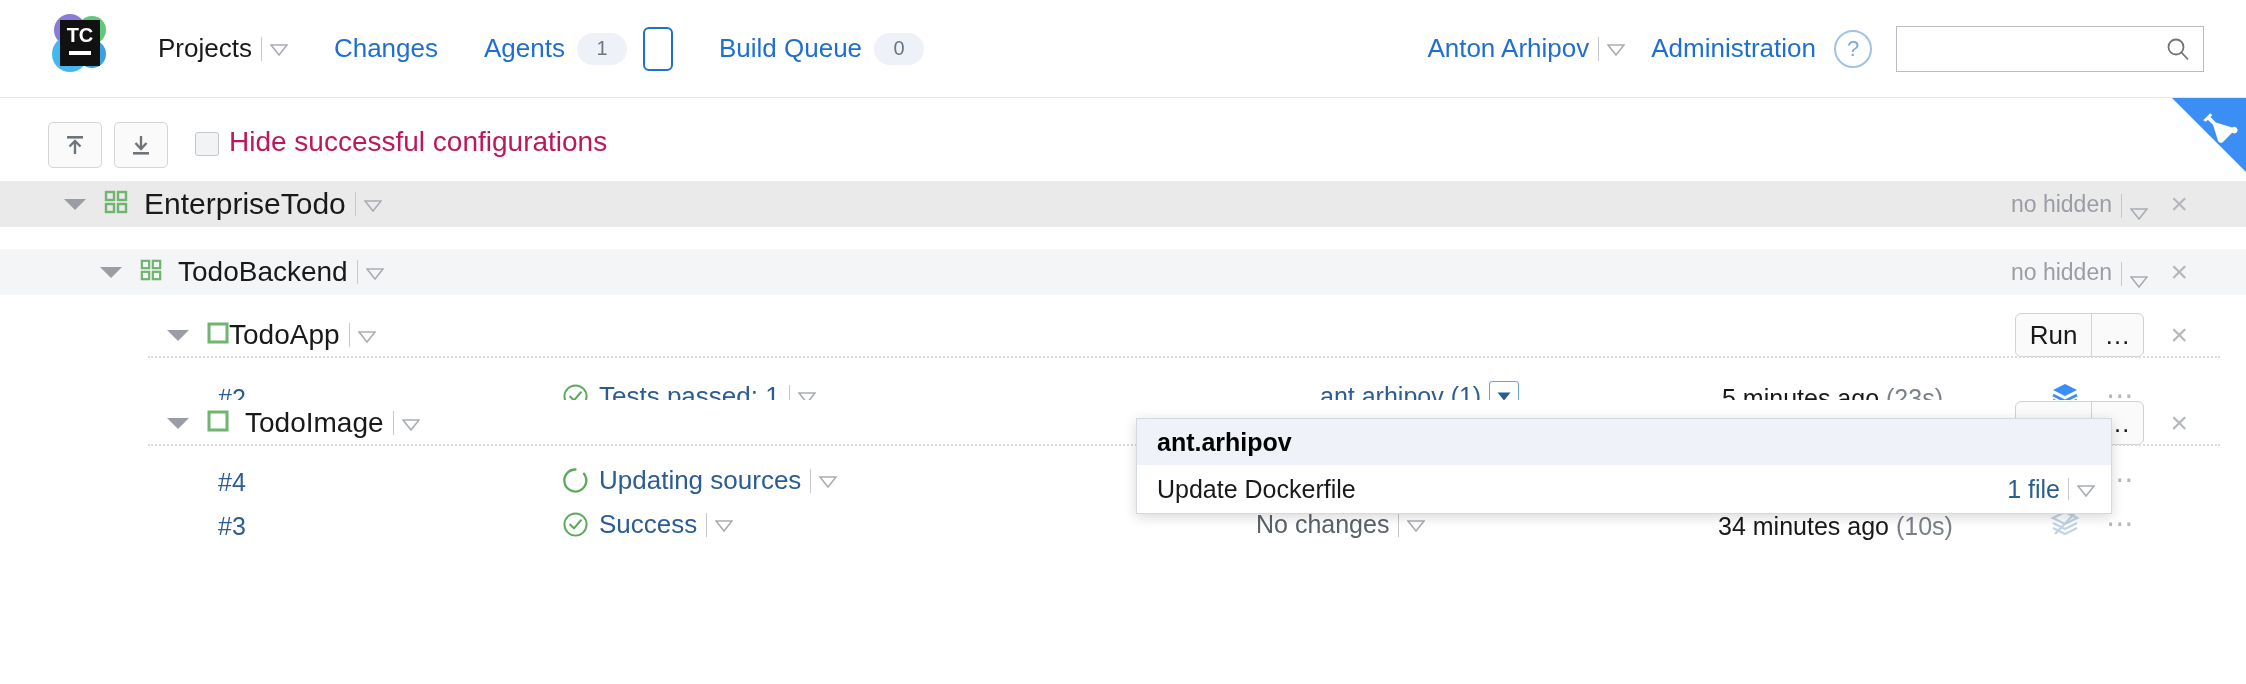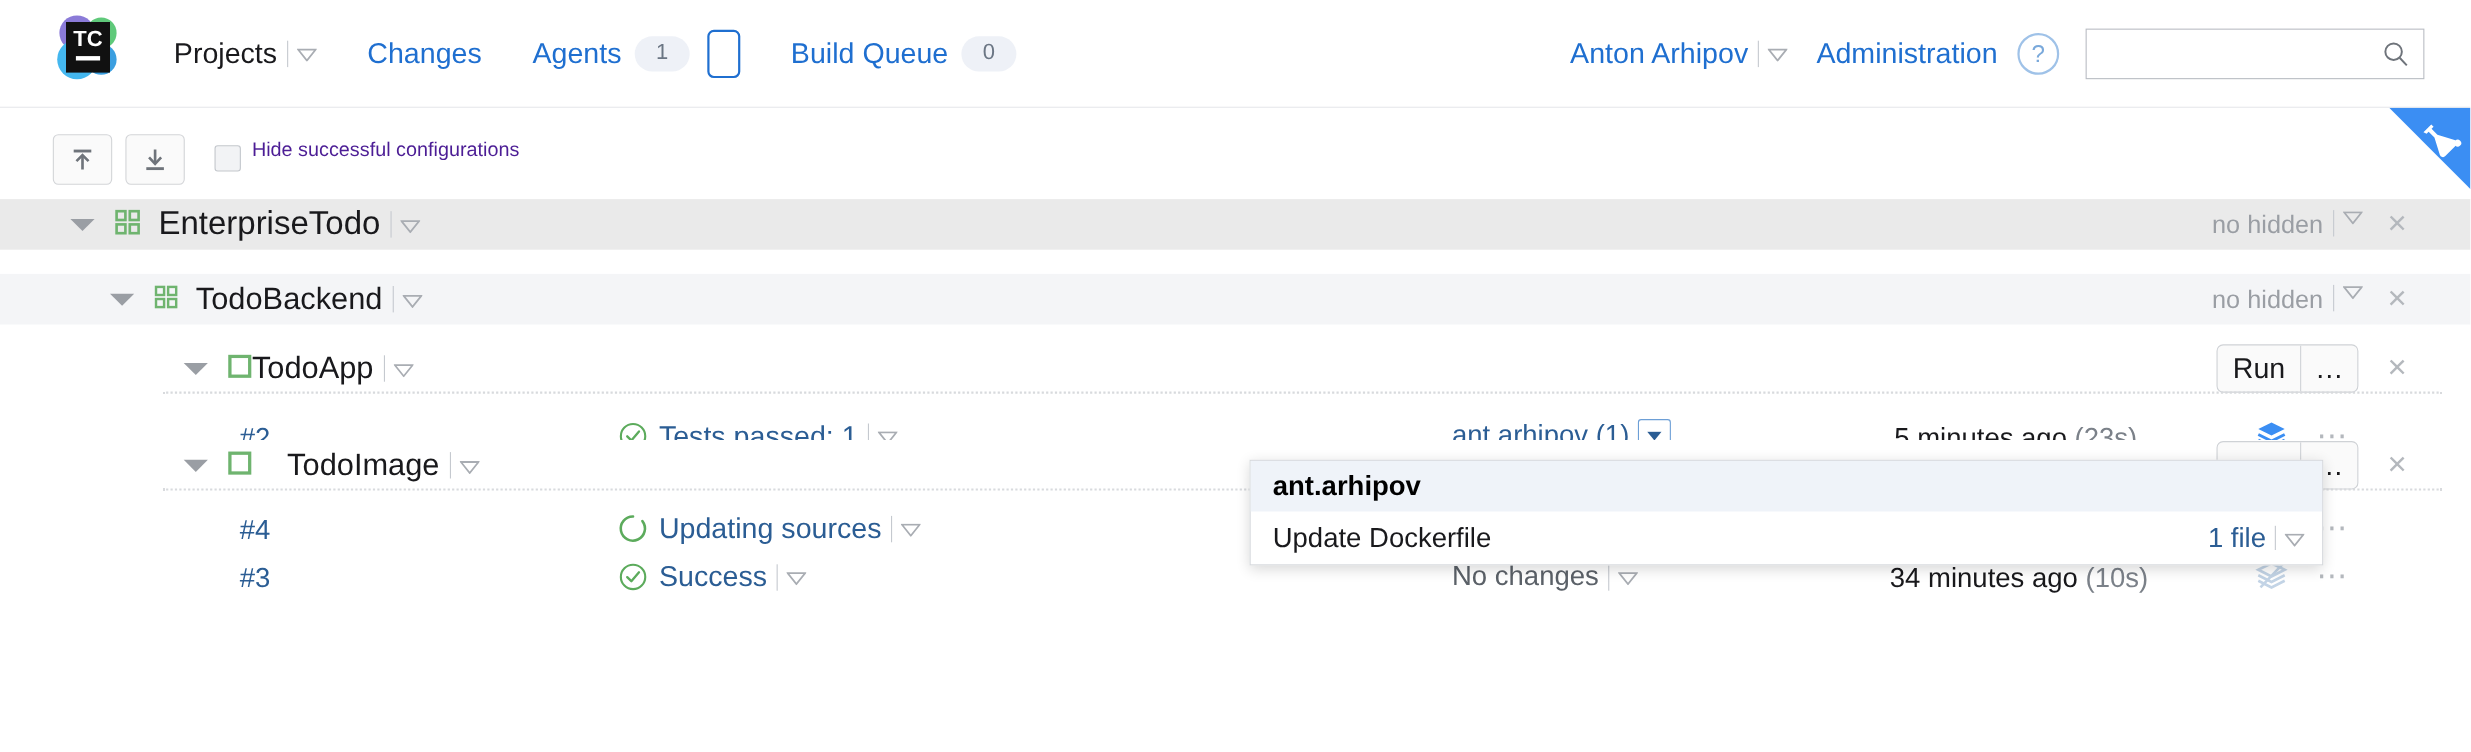--- a/index.html
+++ b/index.html
@@ -67,21 +67,21 @@
     border:1px solid #d3d5d8;border-radius:5px;background:#fafafa;
     display:flex;align-items:center;justify-content:center;cursor:pointer;
   }
   #collapse-btn{left:48px;}
   #expand-btn{left:114px;}
   .chk{
     position:absolute;left:195px;top:132px;width:22px;height:22px;
     border:1px solid #c3c7cc;background:#f2f3f5;border-radius:3px;cursor:pointer;
   }
   .chk-label{
-    position:absolute;left:229px;top:126px;font-size:18px;color:#4c1d95;
+    position:absolute;left:229px;top:126px;font-size:28px;color:#be185d;
     white-space:nowrap;
   }
   .cfg-link{
     position:absolute;right:88px;top:126px;font-size:25px;color:#3574b8;
     white-space:nowrap;cursor:pointer;
   }
   .corner-ribbon{
     position:absolute;right:0;top:98px;width:74px;height:74px;overflow:hidden;
   }
   .corner-ribbon .tri{
@@ -104,21 +104,21 @@
   }
   .proj-ico{flex:none;}
   .bc-ico{flex:none;}
   .proj-name{
     font-size:30px;color:#19191c;white-space:nowrap;cursor:pointer;
   }
   .proj-name.small{font-size:28px;}
   .bc-name{font-size:28px;color:#19191c;white-space:nowrap;cursor:pointer;}
   .no-hidden{
     position:absolute;right:98px;font-size:23px;color:#9a9ea4;
-    display:flex;align-items:flex-start;white-space:nowrap;
+    display:flex;align-items:flex-end;white-space:nowrap;
   }
   .x-close{
     position:absolute;right:58px;font-size:30px;color:#b4b8bd;
     cursor:pointer;line-height:1;
   }
 
   .bc-row{height:46px;display:flex;align-items:center;background:#fff;}
   .bc-row.a{top:312px;}
   .bc-row.b{top:398px;}
   .dotted-sep{
@@ -446,21 +446,21 @@
     <span class="ellipsis" style="left:2106px;top:4px">⋯</span>
   </div>
 
   <div class="row bc-row b" style="top:400px">
     <span class="tri-toggle" style="margin-left:167px"></span>
     <span class="bc-ico" style="margin-left:18px">
       <svg width="22" height="22" viewBox="0 0 22 22">
         <rect x="2" y="2" width="18" height="18" fill="none" stroke="#6fb46f" stroke-width="3"></rect>
       </svg>
     </span>
-    <span class="bc-name" style="margin-left:32px">TodoImage</span>
+    <span class="bc-name" style="margin-left:16px">TodoImage</span>
     <span class="sep-bar"></span>
     <span class="caret-outline">
       <svg width="18" height="12" viewBox="0 0 18 12">
         <path d="M1 1 L17 1 L9 11 Z" fill="none" stroke="#a9adb3" stroke-width="1.6"></path>
       </svg>
     </span>
 
     <span class="run-wrap" style="right:58px">
       <span class="run-btn">
         <span class="lbl" style="visibility:hidden">Run</span>
@@ -532,21 +532,21 @@
       </span>
       <span class="txt">Success</span>
       <span class="sep-bar"></span>
       <span class="caret-outline">
         <svg width="18" height="12" viewBox="0 0 18 12">
           <path d="M1 1 L17 1 L9 11 Z" fill="none" stroke="#a9adb3" stroke-width="1.6"></path>
         </svg>
       </span>
     </span>
 
-    <span class="changes" style="left:1320px;top:4px">
+    <span class="changes" style="left:1256px;top:4px">
       <span class="txt plain">No changes</span>
       <span class="sep-bar"></span>
       <span class="caret-outline">
         <svg width="18" height="12" viewBox="0 0 18 12">
           <path d="M1 1 L17 1 L9 11 Z" fill="none" stroke="#a9adb3" stroke-width="1.6"></path>
         </svg>
       </span>
     </span>
 
     <span class="time" style="left:1718px;top:6px">

